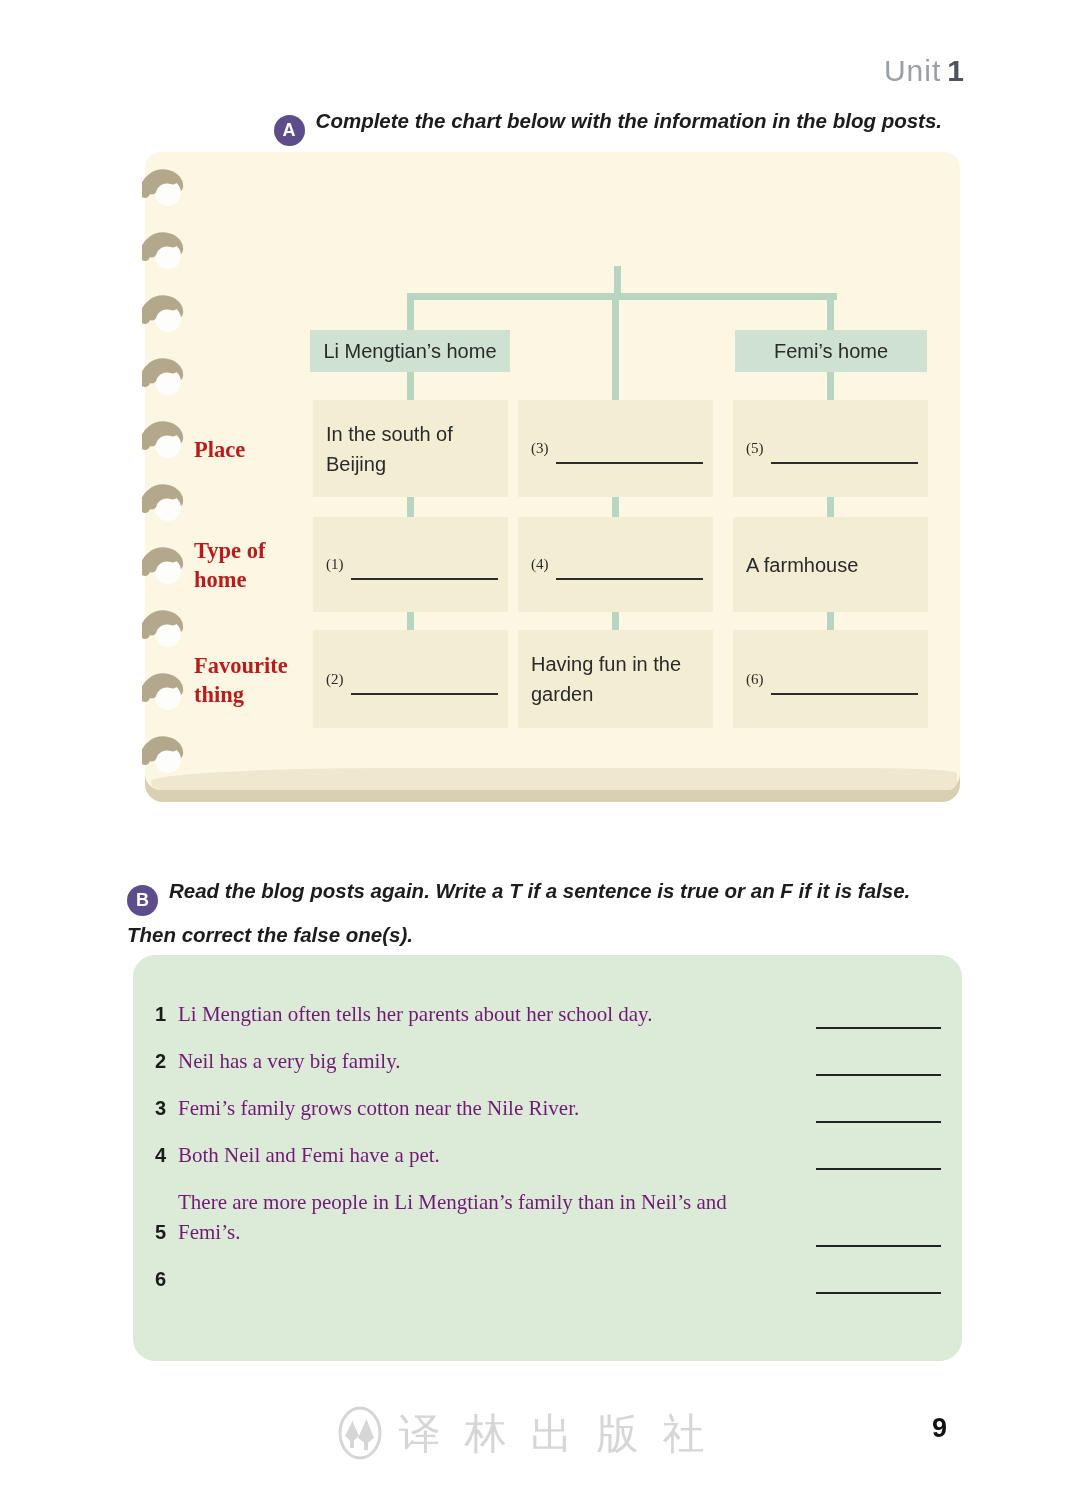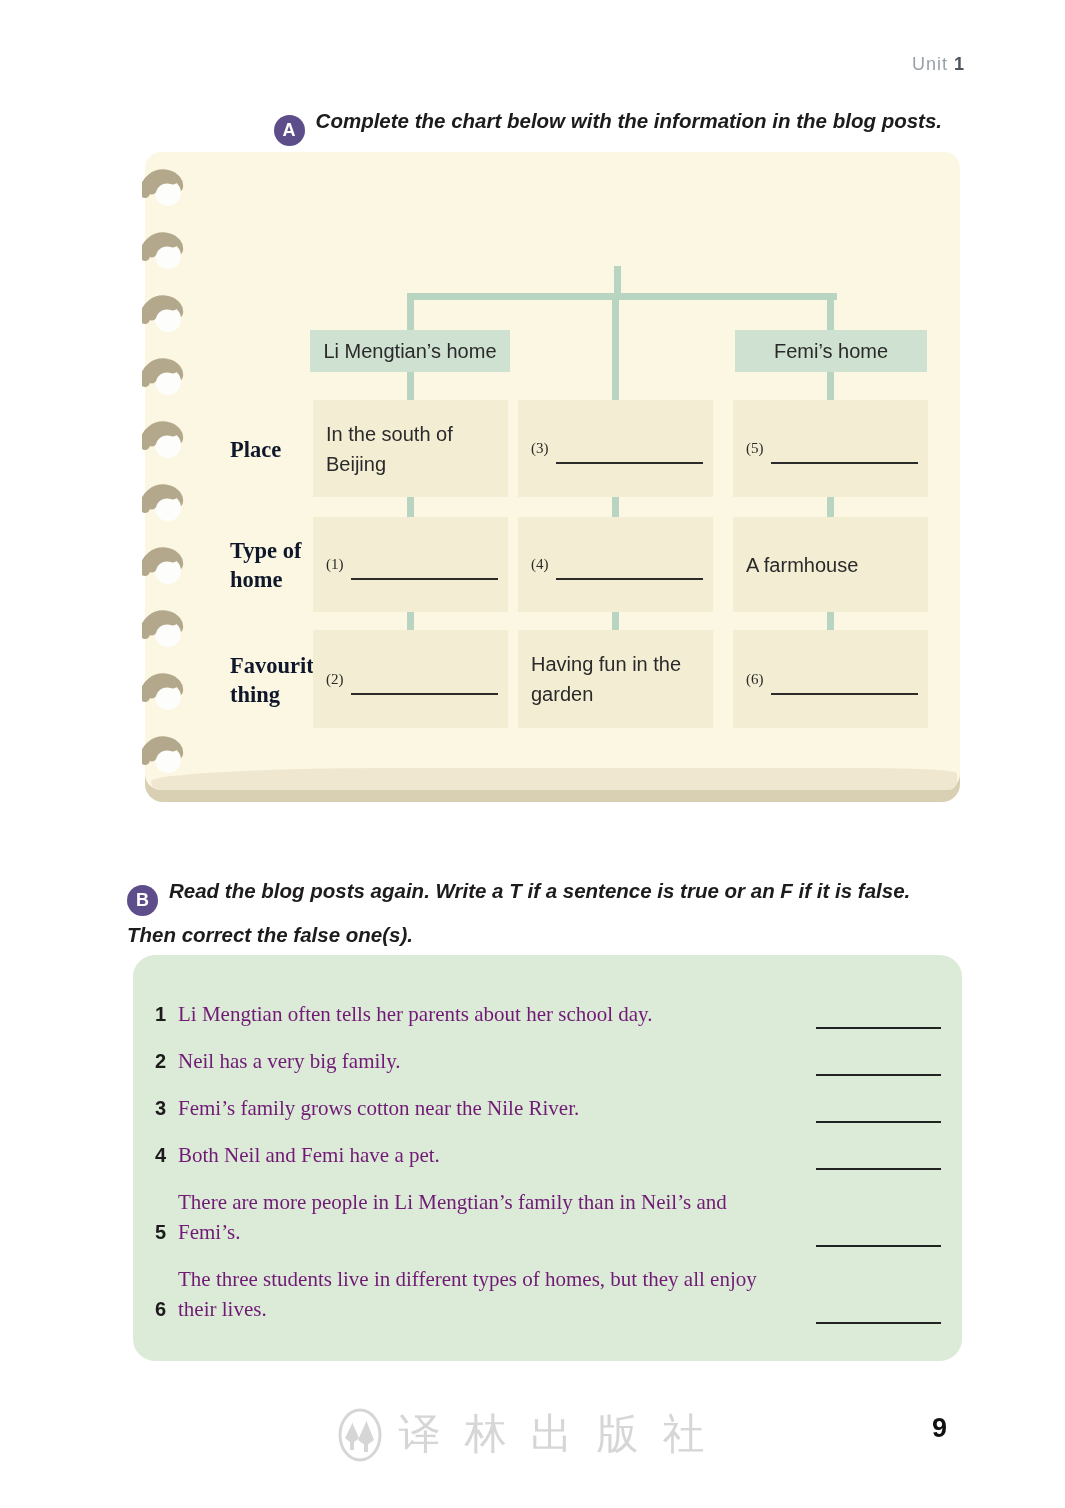--- a/index.html
+++ b/index.html
@@ -1,20 +1,20 @@
 <!DOCTYPE html>
 <html><head>
 <meta charset="utf-8">
 <style>
   html,body{margin:0;padding:0;background:#ffffff;}
   .page{position:relative;width:1065px;height:1508px;background:#ffffff;overflow:hidden;
         font-family:"Liberation Sans",sans-serif;color:#221f1f;}
 
   
-  .unit{position:absolute;top:54px;right:100px;font-size:18px;color:#9aa0a8;font-weight:400;letter-spacing:1px;}
+  .unit{position:absolute;top:54px;right:100px;font-size:30px;color:#9aa0a8;font-weight:400;letter-spacing:1px;}
   .unit b{color:#4f545c;font-weight:700;margin-left:6px;}
 
   
   .instr{position:absolute;left:127px;width:815px;font-style:italic;font-weight:600;
          font-size:20.5px;line-height:37px;color:#1d1b1c;}
   .instr-a{top:102px;text-align:right;}
   .instr-b{top:872px;}
   .badge{display:inline-flex;align-items:center;justify-content:center;width:31px;height:31px;
          border-radius:50%;background:#5d4e8b;color:#ffffff;font-style:normal;font-weight:700;
          font-size:18px;margin-right:11px;vertical-align:-8px;}
@@ -32,40 +32,40 @@
   .cline{position:absolute;background:#b7d5c0;z-index:1;}
 
   
   .chart-title{position:absolute;left:230px;top:51px;width:485px;height:65px;background:#f3edd3;
                display:flex;align-items:center;justify-content:center;z-index:2;
                font-family:"Liberation Serif",serif;font-weight:700;font-size:31px;color:#272320;}
   .col-head{position:absolute;top:178px;height:42px;background:#cfe1d1;display:flex;align-items:center;
             justify-content:center;font-size:20px;color:#2a2a2a;z-index:2;text-align:center;}
   .row-label{position:absolute;left:49px;width:116px;transform:translateY(-50%);
              font-family:"Liberation Serif",serif;font-weight:700;font-size:22.5px;
-             line-height:29px;color:#0f172a;z-index:2;margin-left:36px;}
+             line-height:29px;color:#b91c1c;z-index:2;}
   .cell{position:absolute;width:195px;background:#f3edd3;display:flex;align-items:center;
         padding:0 10px 0 13px;box-sizing:border-box;z-index:2;font-size:20px;line-height:30px;color:#2a2a2a;}
   .c0{left:168px;} .c1{left:373px;} .c2{left:588px;}
   .r0{top:248px;height:97px;} .r1{top:365px;height:95px;} .r2{top:478px;height:98px;}
   .blank-wrap{display:flex;align-items:flex-end;}
   .cell-num{font-family:"Liberation Serif",serif;font-size:15px;color:#2a2a2a;padding-bottom:1px;}
   .cell-line{width:147px;margin-left:7px;height:18px;border-bottom:2px solid #2b2b2b;}
 
   
   .panel{position:absolute;left:133px;top:955px;width:829px;height:406px;background:#dcead8;
          border-radius:22px;box-sizing:border-box;padding:44px 21px 0 22px;}
   .stmt{display:flex;align-items:flex-end;margin-bottom:17px;}
   .stmt-num{width:23px;flex:none;font-weight:700;font-size:20px;line-height:30px;color:#1c1a1b;}
   .stmt-text{width:590px;flex:none;font-family:"Liberation Serif",serif;font-size:21px;
              line-height:30px;color:#701a75;}
   .stmt-blank{margin-left:auto;width:125px;height:24px;border-bottom:2px solid #222222;}
 
   
-  .watermark{position:absolute;left:0;top:1406px;width:100%;display:flex;align-items:flex-end;
+  .watermark{position:absolute;left:0;top:1406px;width:100%;display:flex;align-items:flex-start;
              justify-content:center;gap:16px;color:#d6d6d6;}
   .watermark .wm-text{font-family:"Liberation Serif","DejaVu Serif",serif;font-size:42px;
              letter-spacing:24px;color:#d6d6d6;}
   .pagenum{position:absolute;top:1413px;right:118px;font-size:27px;font-weight:700;color:#111111;}
 </style>
 </head>
 <body>
 
 <div class="page">
 
@@ -218,21 +218,20 @@
           <span class="stmt-text">Both Neil and Femi have a pet.</span>
           <span class="stmt-blank"></span>
         </div>
         <div class="stmt">
           <span class="stmt-num">5</span>
           <span class="stmt-text">There are more people in Li Mengtian’s family than in Neil’s and Femi’s.</span>
           <span class="stmt-blank"></span>
         </div>
         <div class="stmt">
           <span class="stmt-num">6</span>
-          <span class="stmt-text">The three students live in different types of homes, but they all enjoy their lives.</span>
           <span class="stmt-blank"></span>
         </div>
       </div>
   </div>
 
   <div class="watermark">
     <svg width="46" height="54" viewBox="0 0 46 54">
       <ellipse cx="23" cy="27" rx="20" ry="25" fill="none" stroke="#d6d6d6" stroke-width="3"></ellipse>
       <path d="M15 36 L15 16 L8 30 Z M15 36 L15 14 L22 30 Z" fill="#d6d6d6"></path>
       <path d="M29 38 L29 14 L21 32 Z M29 38 L29 12 L37 32 Z" fill="#d6d6d6"></path>

